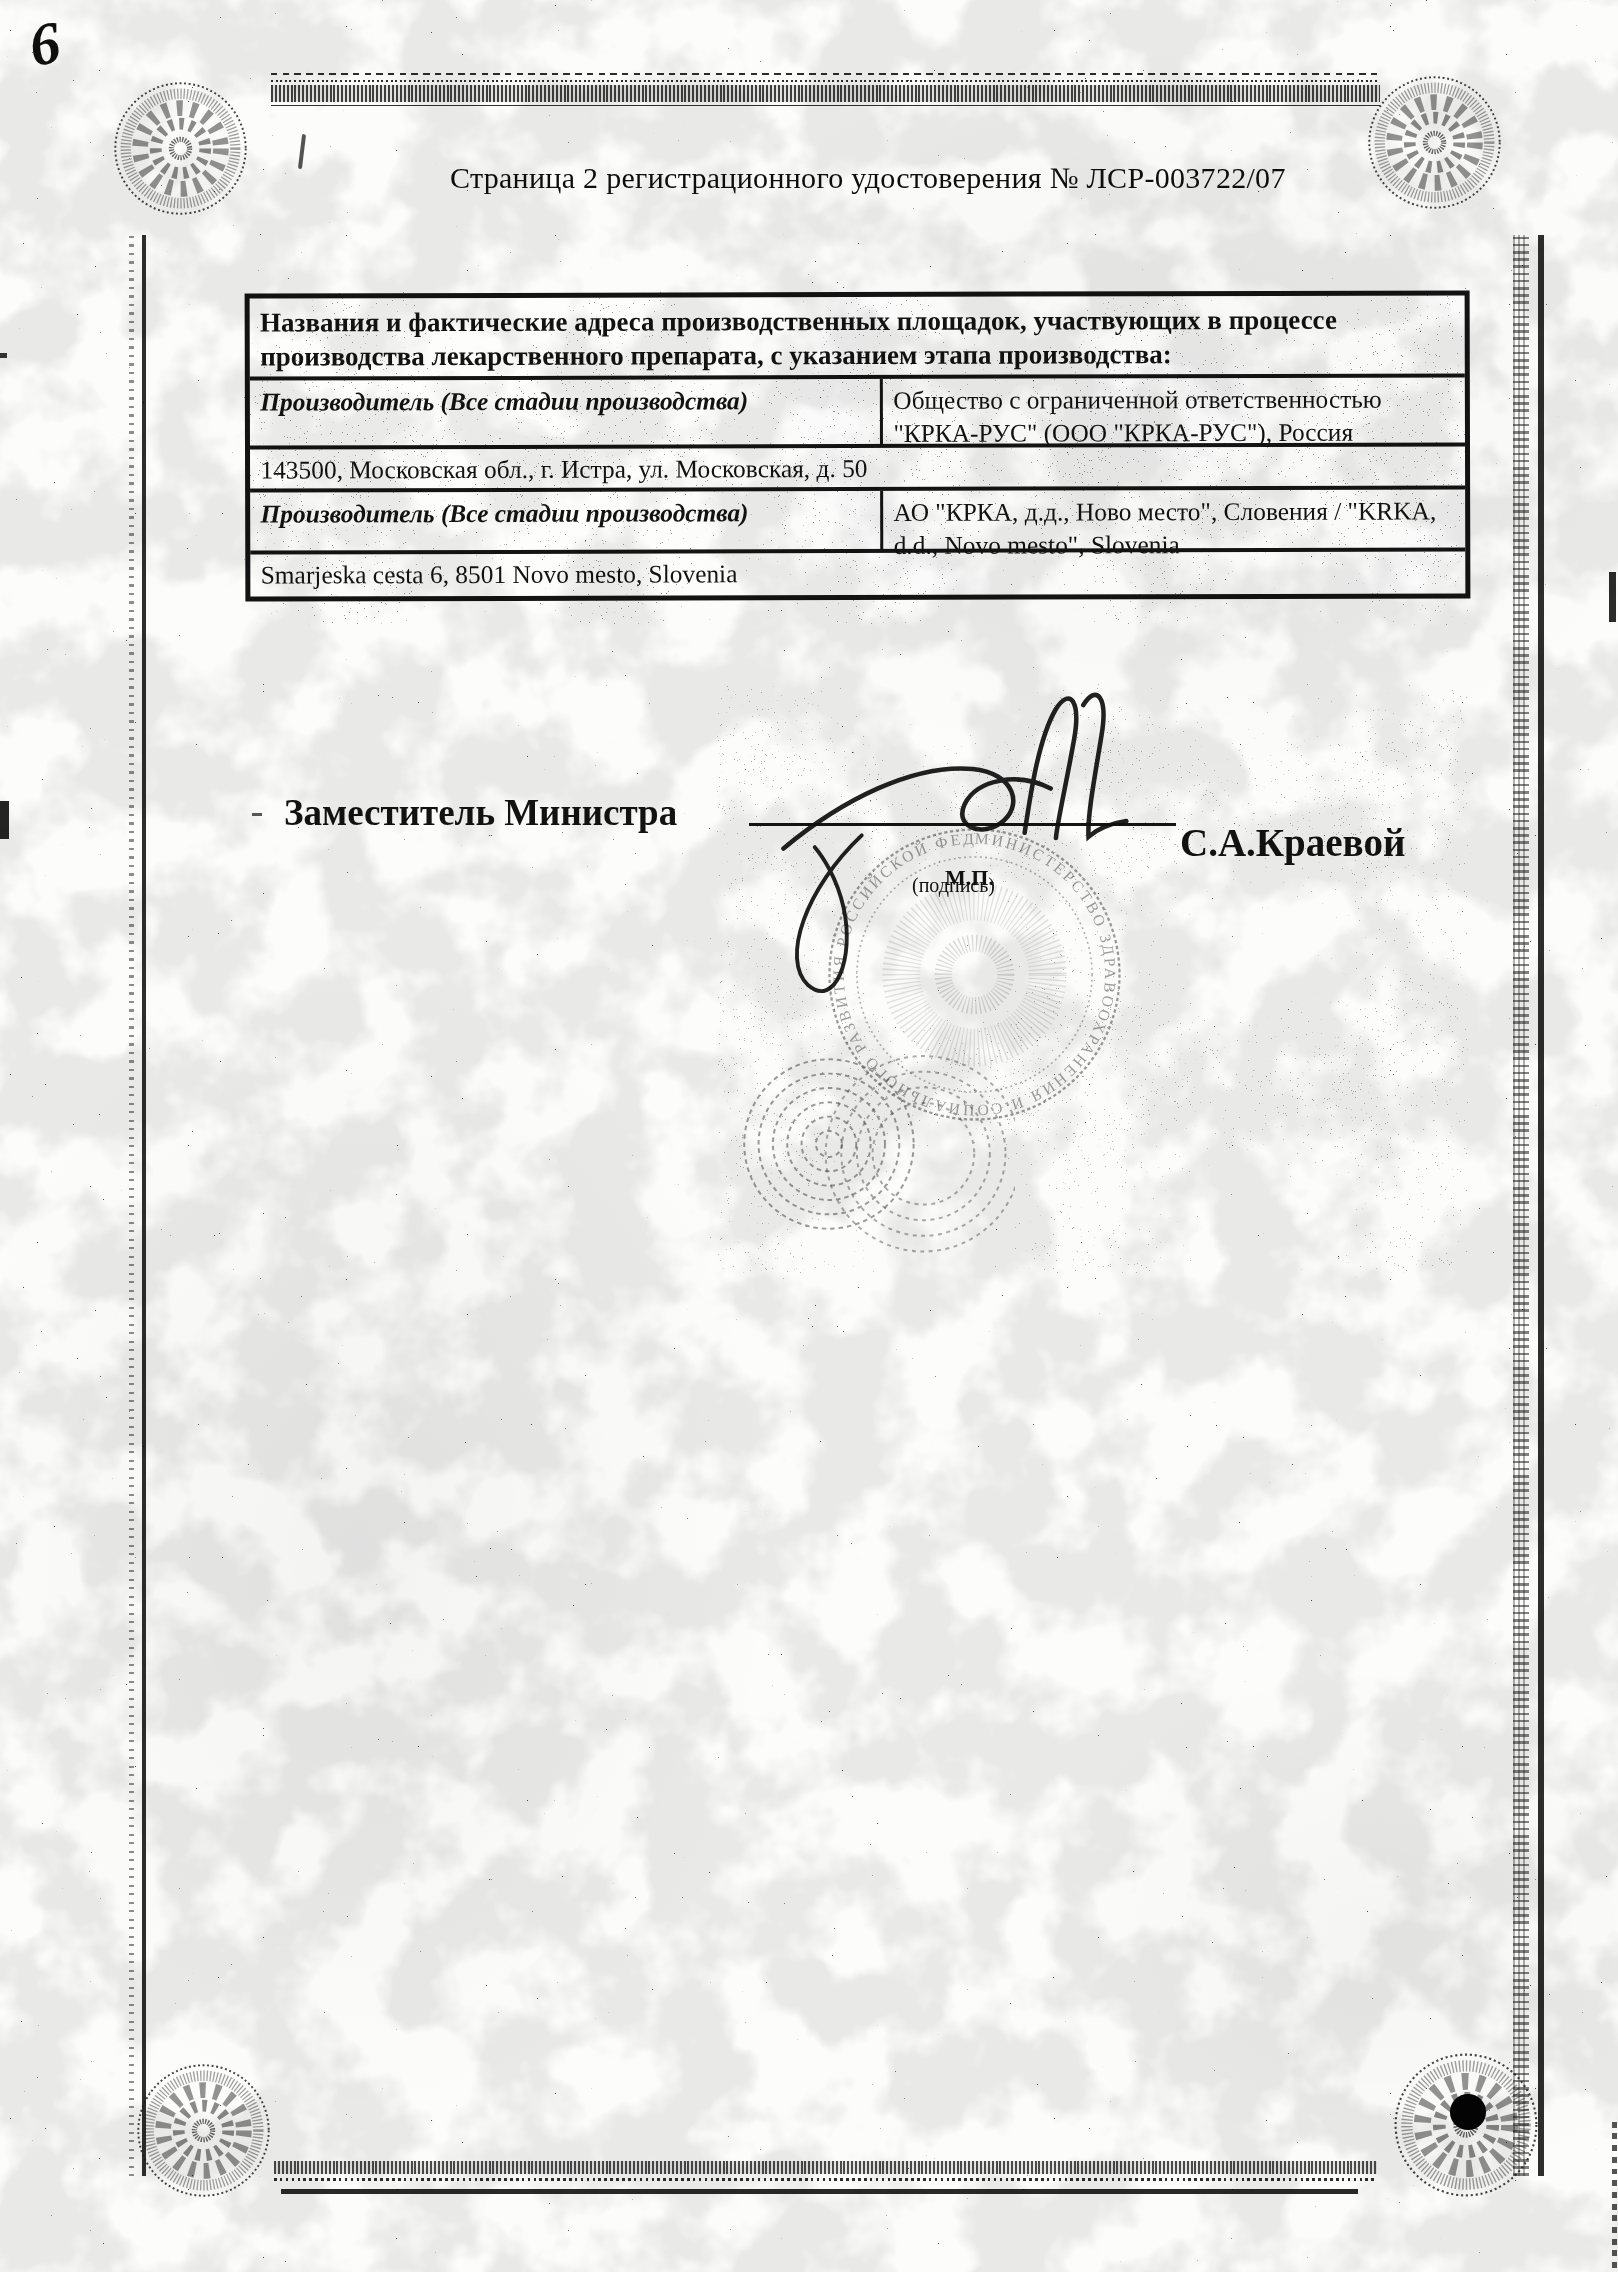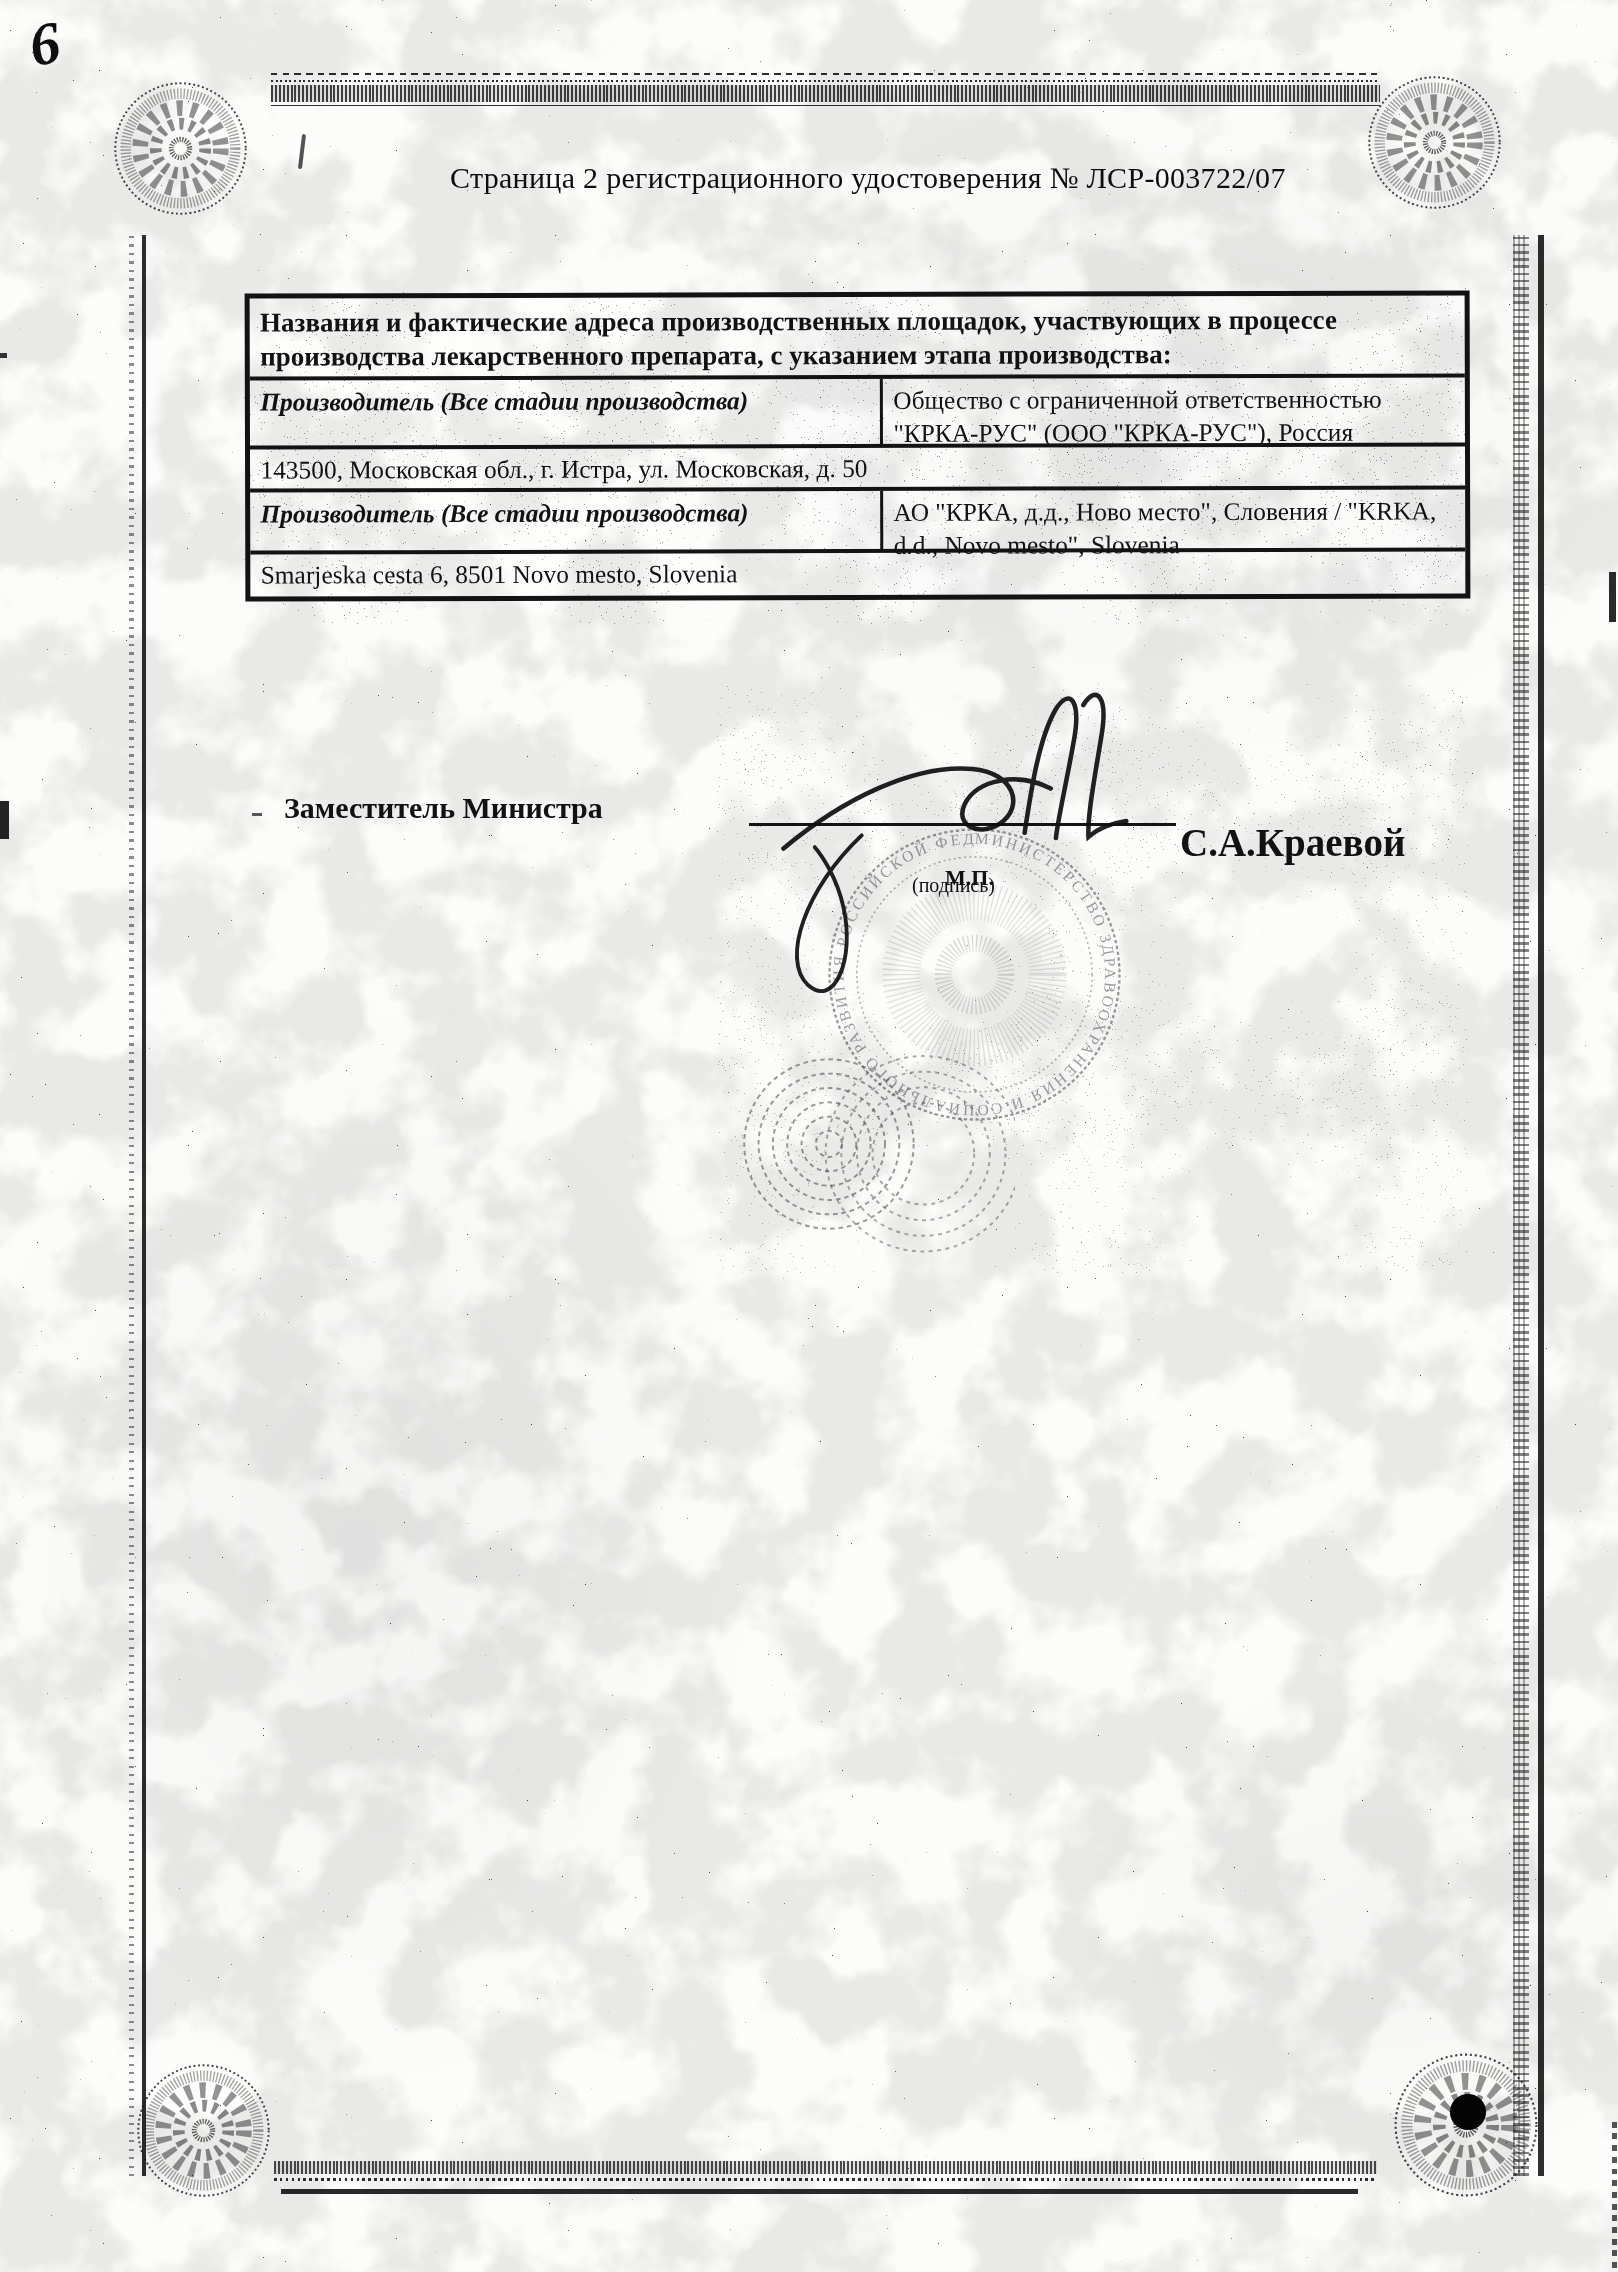--- a/index.html
+++ b/index.html
@@ -67,21 +67,21 @@
   .t-cell{box-sizing:border-box;padding:5.2px 11.7px 0 10.4px;font-size:25.4px;line-height:1.28;}
   .t-cell.lft{width:630px;flex:0 0 630px;font-style:italic;font-weight:bold;}
   .t-cell.rgt{flex:1;border-left:3.9px solid #141414;}
   .r1{height:69px;}
   .r2{height:43px;}
   .r3{height:62px;}
   .r4{height:46px;}
   .t-full{padding:5.2px 11.7px 0 10.4px;font-size:25.4px;line-height:1.25;}
 
   
-  .sig-title{left:284px;top:791px;font-size:30px;font-weight:bold;white-space:nowrap;font-family:Liberation Serif, serif;}
+  .sig-title{left:284px;top:791px;font-size:37px;font-weight:bold;white-space:nowrap;font-family:Liberation Serif, serif;}
   .sig-name{left:1180px;top:820px;font-size:39px;font-weight:bold;white-space:nowrap;}
   .sig-line{left:749px;top:823px;width:427px;height:3.3px;background:#151515;z-index:6;}
   .sig-caption{left:912px;top:874px;width:117px;text-align:left;font-size:20px;z-index:6;}
   .seal-caption{left:927px;top:865px;width:85px;text-align:center;
     font-size:22px;font-weight:600;z-index:6;}
   .signature-svg{left:744px;top:679px;z-index:7;}
   .stamp-svg{left:821px;top:821px;z-index:3;}
   .rings-svg{left:708px;top:1043px;z-index:2;}
 
   

